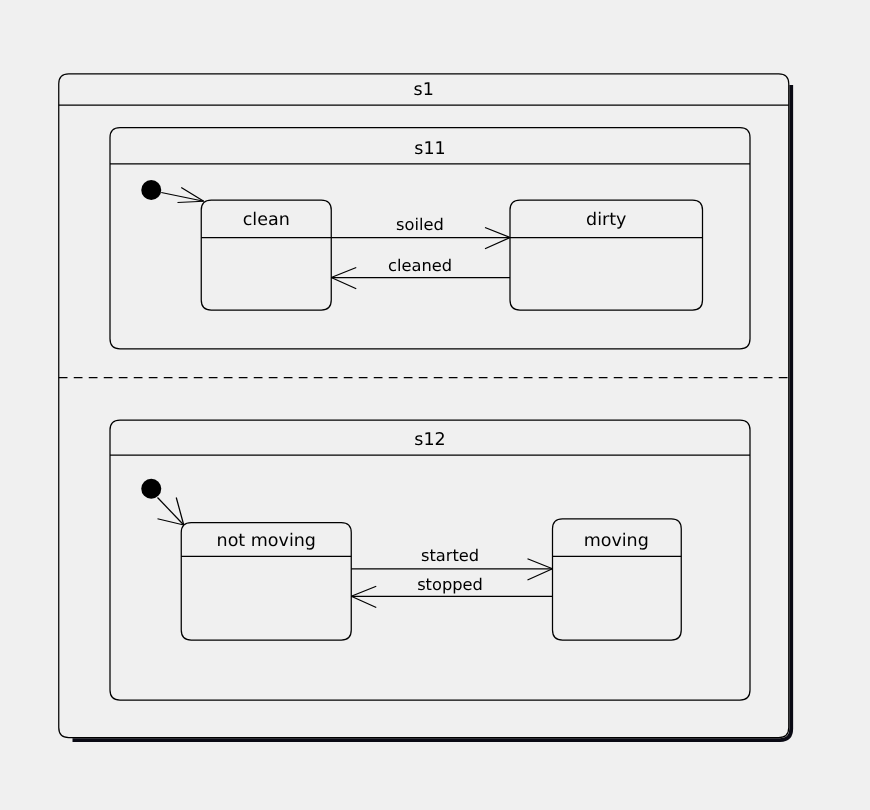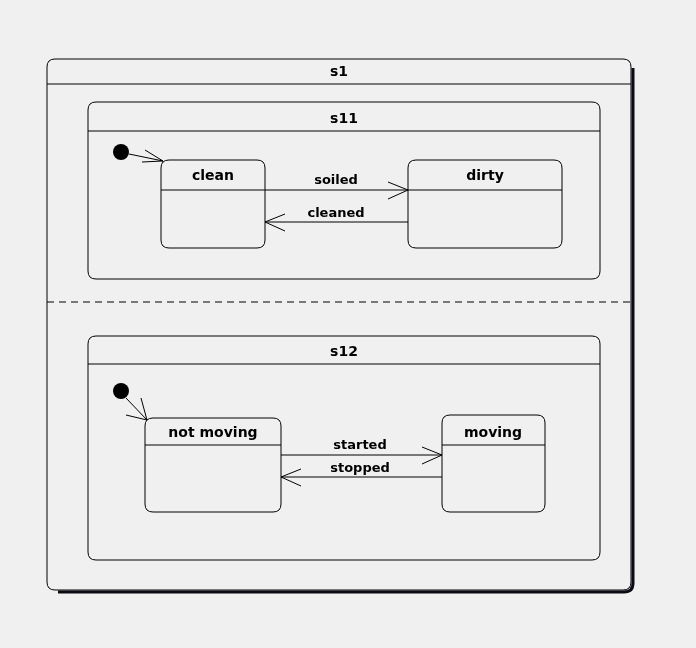--- a/index.html
+++ b/index.html
@@ -11,21 +11,20 @@
     width: 696px;
     height: 648px;
     overflow: hidden;
     font-family: "DejaVu Sans", sans-serif;
   }
   #diagram-root {
     position: relative;
     width: 632px;
     height: 648px;
     background: #1d4ed8;
-    font-weight: bold;
   }
   svg#uml-canvas {
     display: block;
     width: 696px;
     height: 648px;
     background: #f0f0f0;
   }
   .region-fill   { fill: #ffffff; }
   .thin-stroke   { stroke: #000000; stroke-width: 1; fill: none; }
   .shadow-stroke { stroke: #0a0a14; stroke-width: 3; fill: none; stroke-linecap: butt; }

